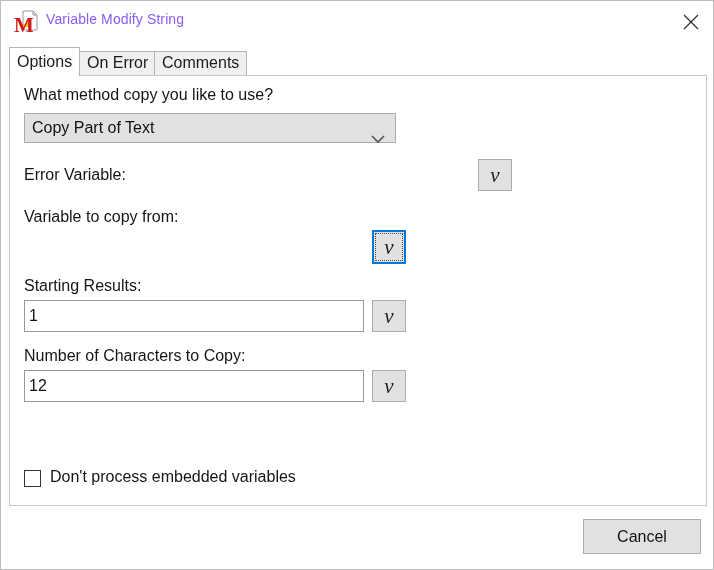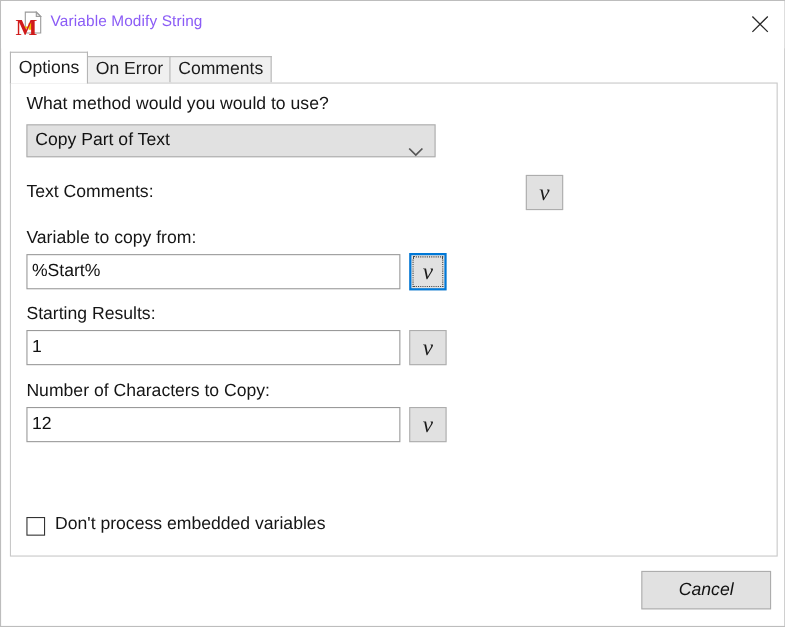--- a/index.html
+++ b/index.html
@@ -188,21 +188,21 @@
     background: #e1e1e1;
     border: 1px solid #adadad;
     font-family: "Liberation Sans", sans-serif;
     font-size: 16px;
     color: #111111;
     text-align: center;
     line-height: 33px;
     cursor: default;
   }
   #ok-button { left: 454px; top: 518px; }
-  #cancel-button { left: 582px; top: 518px; font-style: italic; }
+  #cancel-button { left: 582px; top: 518px; }
 </style>
 </head>
 <body>
 
 <div id="window">
 
   <div id="titlebar">
 
     <div id="app-icon">
       <svg width="26" height="26" viewBox="0 0 26 26">
@@ -224,38 +224,37 @@
   </div>
 
   <div id="tabstrip">
     <div class="tab active" style="left:0px;">Options</div>
     <div class="tab" style="left:70px;">On Error</div>
     <div class="tab" style="left:145px;">Comments</div>
   </div>
 
   <div id="panel">
 
-    <div class="lbl" style="left:14px; top:10px;">What method would you would to use?</div>
+    <div class="lbl" style="left:14px; top:10px;">What method copy you like to use?</div>
 
     <div id="method-combo">
       <span>Copy Part of Text</span>
       <span class="chev">
         <svg width="14" height="9" viewBox="0 0 14 9">
           <path d="M1 1 L7 7 L13 1" stroke="#555555" stroke-width="1.6" fill="none"></path>
         </svg>
       </span>
     </div>
 
-    <div class="lbl" style="left:14px; top:90px;">Text Comments:</div>
+    <div class="lbl" style="left:14px; top:90px;">Error Variable:</div>
     <div class="vbtn" style="left:468px; top:83px;">
       <span class="glyph">v</span>
     </div>
 
     <div class="lbl" style="left:14px; top:132px;">Variable to copy from:</div>
-    <div class="field" style="left:14px; top:155px; width:340px;">%Start%</div>
     <div class="vbtn focused" style="left:362px; top:154px; width:34px; height:34px; line-height:30px;">
       <span class="focusring"></span>
       <span class="glyph">v</span>
     </div>
 
     <div class="lbl" style="left:14px; top:201px;">Starting Results:</div>
     <div class="field" style="left:14px; top:224px; width:340px;">1</div>
     <div class="vbtn" style="left:362px; top:224px;">
       <span class="glyph">v</span>
     </div>

